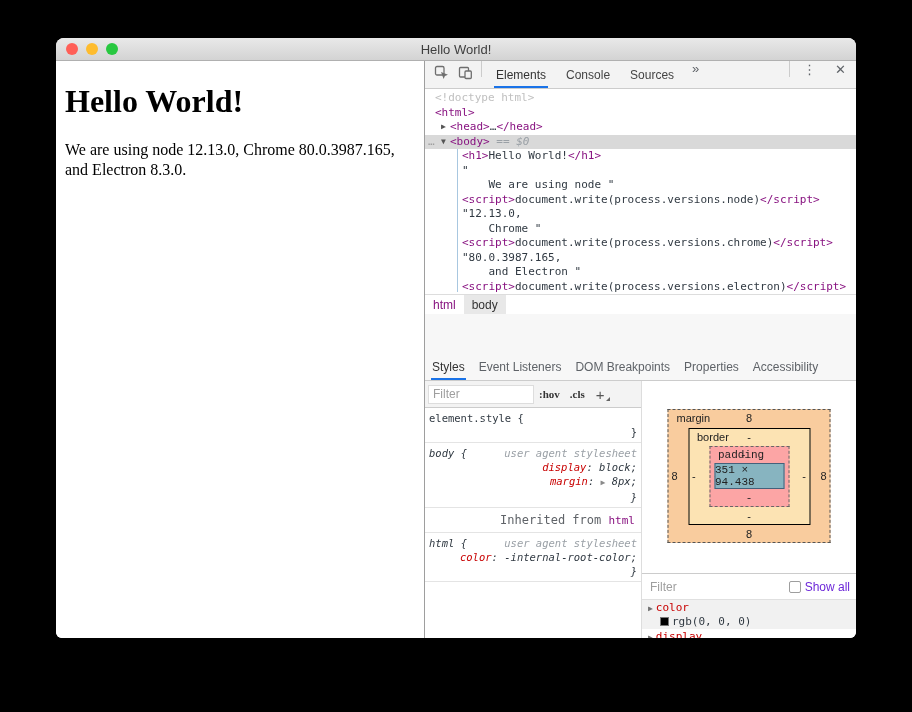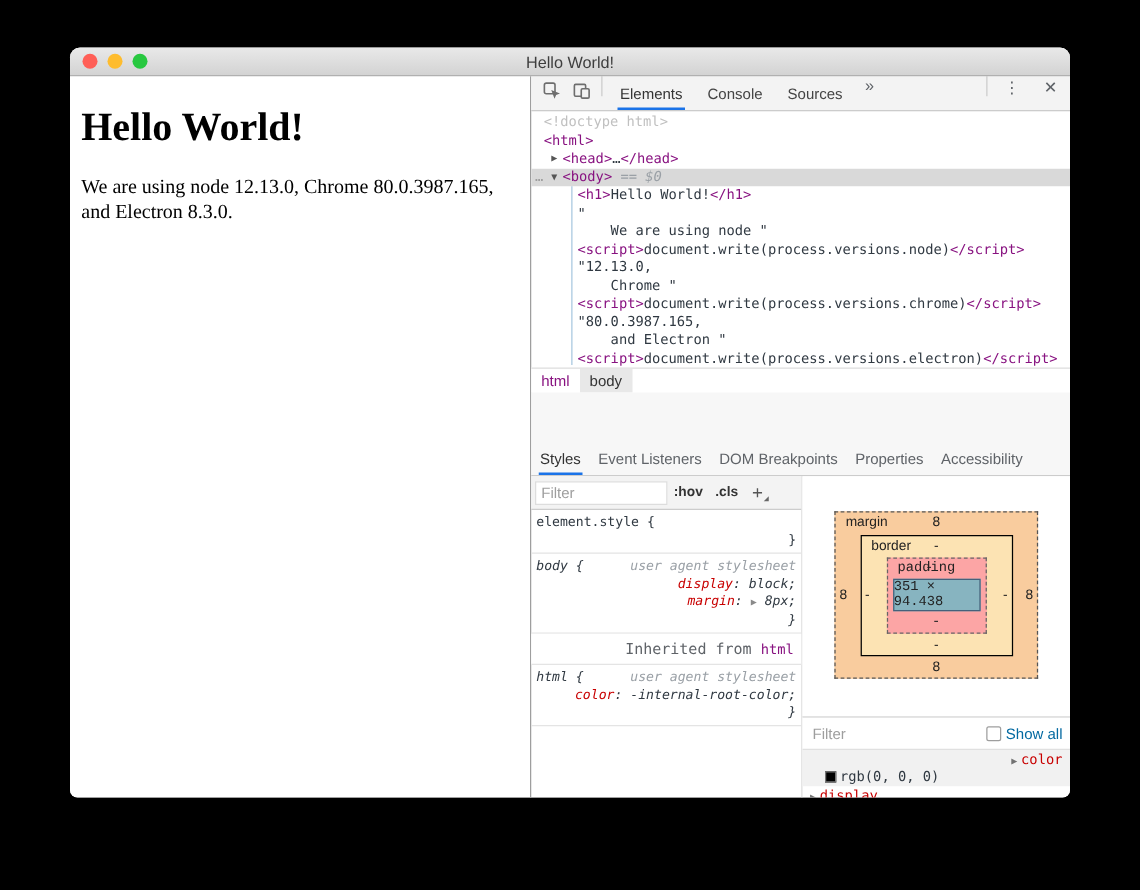--- a/index.html
+++ b/index.html
@@ -64,21 +64,21 @@
   .side-tab.active { color:#333; }
   .side-tab.active::after { content:""; position:absolute; left:6px; right:6px; bottom:0; height:2px; background:#1a73e8; }
 
   .cols { flex:1; display:flex; min-height:0; }
 
   
   .col-styles { width:217px; border-right:1px solid #ddd; display:flex; flex-direction:column; }
   .filter-row { flex:0 0 27px; background:#f3f3f3; border-bottom:1px solid #ccc; display:flex; align-items:center; padding:0 3px; }
   .f-input { width:106px; height:19px; background:#fff; border:1px solid #ddd; font-size:12px; color:#333; padding:0 4px; outline:none; }
   .f-input::placeholder { color:#9e9e9e; }
-  .hovcls { font-family:Liberation Sans, sans-serif; font-size:11px; font-weight:bold; color:#333; padding:0 5px; }
+  .hovcls { font-family:Liberation Serif, serif; font-size:11px; font-weight:bold; color:#333; padding:0 5px; }
   .plus { font-size:15px; color:#555; padding:0 6px 0 4px; position:relative; margin-left:2px; }
   .plus::after { content:""; position:absolute; right:1px; bottom:2px; border-left:4px solid transparent; border-bottom:4px solid #666; }
 
   .rules { font-family:"DejaVu Sans Mono", monospace; font-size:10.5px; line-height:14px; color:#303942;text-align:right; }
   .rule { padding:3px 4px; border-bottom:1px solid #e4e4e4; }
   .rule-head { display:flex; justify-content:space-between; }
   .ua { color:#9aa0a6; font-style:italic; }
   .rule.it .seltok, .rule.it .pname, .rule.it .pval, .rule.it .brace { font-style:italic; }
   .pname { color:#c80000; }
   .prop { padding-left:15px; }
@@ -100,24 +100,24 @@
   .bm-top { position:absolute; top:2px; left:0; right:0; text-align:center; }
   .bm-left { position:absolute; left:3px; top:50%; transform:translateY(-50%); }
   .bm-right { position:absolute; right:3px; top:50%; transform:translateY(-50%); }
   .bm-bottom { position:absolute; bottom:2px; left:0; right:0; text-align:center; }
 
   .comp-filter { flex:0 0 27px; border-top:1px solid #ccc; border-bottom:1px solid #e0e0e0;
                  display:flex; align-items:center; padding:0 6px; font-size:12px; background:#fff; }
   .cf-input { flex:1; border:none; outline:none; font-size:12px; color:#333; background:transparent; min-width:0; }
   .cf-input::placeholder { color:#9e9e9e; }
   .checkbox { width:12px; height:12px; border:1px solid #9e9e9e; border-radius:2px; background:#fff; margin-right:4px; flex:none; }
-  .showall { color:#0369a1; white-space:nowrap; }
+  .showall { color:#6d28d9; white-space:nowrap; }
 
   .comp-row { padding:1px 6px; font-family:"DejaVu Sans Mono", monospace; font-size:11px; line-height:13px; color:#303942; }
-  .comp-row.shaded { background:#f1f1f1;text-align:right; }
+  .comp-row.shaded { background:#f1f1f1; }
   .comp-row.grow { flex:1; }
   .comp-name { color:#c80000; }
   .comp-tri { color:#727272; font-size:8px; margin-right:3px; }
   .comp-val { padding-left:12px; display:flex; align-items:center; }
   .swatch { width:9px; height:9px; background:#000; border:1px solid #777; display:inline-block; margin-right:3px; flex:none; }
   .comp-row.faded .comp-name { color:#e58f8f; }
 </style>
 </head>
 <body>
 

